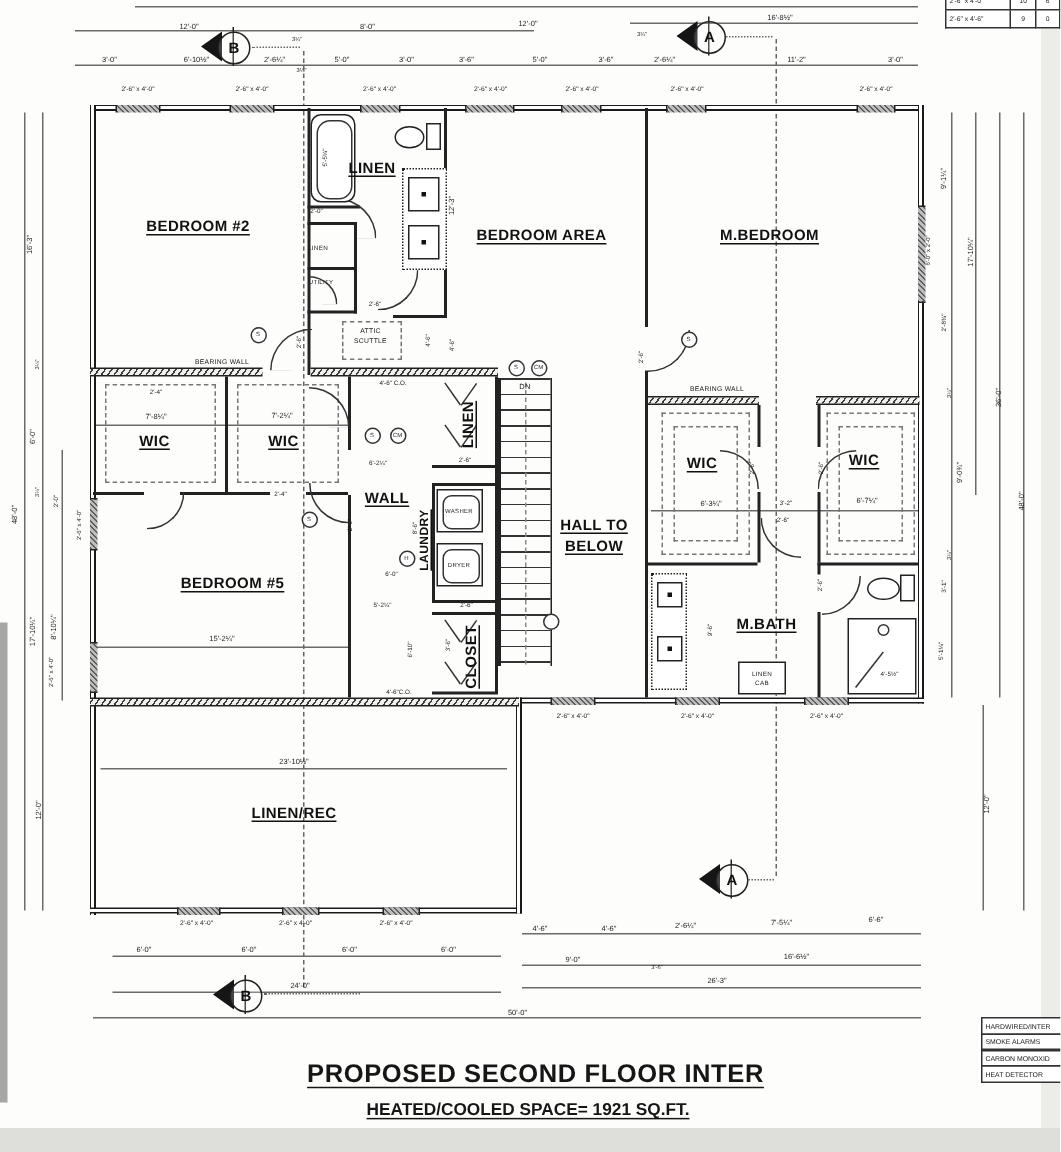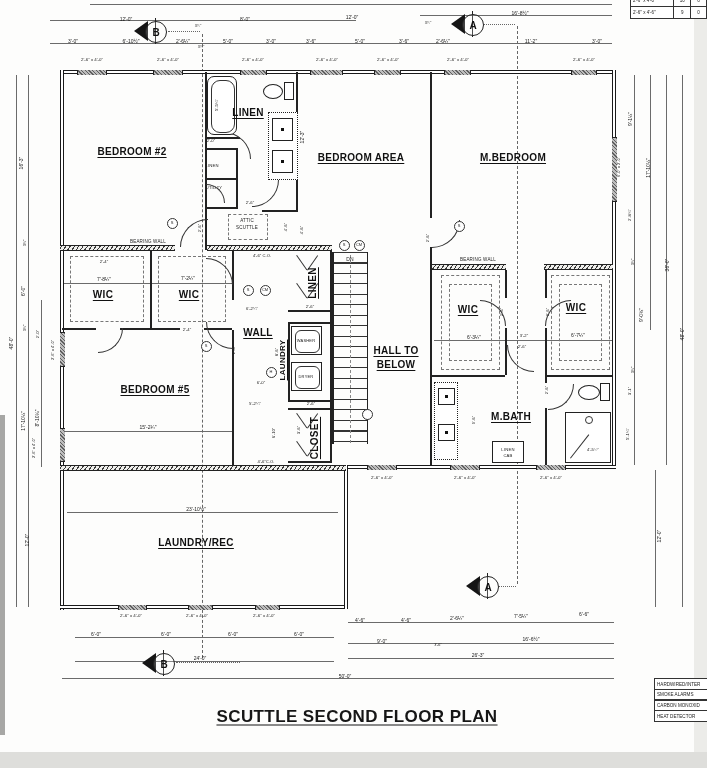--- a/index.html
+++ b/index.html
@@ -231,21 +231,21 @@
       <span class="lbl room" style="left: 468px; top: 310px; transform: translate(-50%, -50%);">WIC</span>
       <span class="lbl room" style="left: 576px; top: 308px; transform: translate(-50%, -50%);">WIC</span>
       <span class="lbl room" style="left: 258px; top: 333px; transform: translate(-50%, -50%);">WALL</span>
       <span class="lbl room" style="left: 313px; top: 283px; transform: translate(-50%, -50%) rotate(-90deg);">LINEN</span>
       <span class="lbl room" style="left: 283px; top: 360px; font-size: 8px; transform: translate(-50%, -50%) rotate(-90deg);">LAUNDRY</span>
       <span class="lbl room" style="left: 155px; top: 390px; transform: translate(-50%, -50%);">BEDROOM #5</span>
       <span class="lbl room" style="left: 315px; top: 438px; transform: translate(-50%, -50%) rotate(-90deg);">CLOSET</span>
       <span class="lbl room" style="left: 396px; top: 351px; transform: translate(-50%, -50%);">HALL TO</span>
       <span class="lbl room" style="left: 396px; top: 365px; transform: translate(-50%, -50%);">BELOW</span>
       <span class="lbl room" style="left: 511px; top: 417px; transform: translate(-50%, -50%);">M.BATH</span>
-      <span class="lbl room" style="left: 196px; top: 543px; transform: translate(-50%, -50%);">LAUNDRY/REC</span>
+      <span class="lbl room" style="left: 196px; top: 543px; transform: translate(-50%, -50%);">LINEN/REC</span>
       <span class="lbl dim" style="left: 126px; top: 19px; transform: translate(-50%, -50%);">12'-0"</span>
       <span class="lbl dim" style="left: 245px; top: 19px; transform: translate(-50%, -50%);">8'-0"</span>
       <span class="lbl dim" style="left: 352px; top: 17px; transform: translate(-50%, -50%);">12'-0"</span>
       <span class="lbl dim" style="left: 520px; top: 13px; transform: translate(-50%, -50%);">16'-8½"</span>
       <span class="lbl dim" style="left: 73px; top: 41px; transform: translate(-50%, -50%);">3'-0"</span>
       <span class="lbl dim" style="left: 131px; top: 41px; transform: translate(-50%, -50%);">6'-10½"</span>
       <span class="lbl dim" style="left: 183px; top: 41px; transform: translate(-50%, -50%);">2'-6¼"</span>
       <span class="lbl dim" style="left: 228px; top: 41px; transform: translate(-50%, -50%);">5'-0"</span>
       <span class="lbl dim" style="left: 271px; top: 41px; transform: translate(-50%, -50%);">3'-0"</span>
       <span class="lbl dim" style="left: 311px; top: 41px; transform: translate(-50%, -50%);">3'-6"</span>
@@ -398,15 +398,16 @@
       </tbody>
     </table>
 
   <div id="legend">
       <div class="legrow">HARDWIRED/INTER</div>
       <div class="legrow">SMOKE ALARMS</div>
       <div class="legrow">CARBON MONOXID</div>
       <div class="legrow">HEAT DETECTOR</div>
     </div>
 
-  <div class="lbl title1" style="left:357px;top:716px;transform:translate(-50%,-50%);"><span>SCUTTLE SECOND FLOOR PLAN</span></div>
+  <div class="lbl title1" style="left:357px;top:716px;transform:translate(-50%,-50%);"><span>PROPOSED SECOND FLOOR INTER</span></div>
+  <div class="lbl title2" style="left:352px;top:741px;transform:translate(-50%,-50%);"><span>HEATED/COOLED SPACE= 1921 SQ.FT.</span></div>
 
 </div>
 
 </body></html>

